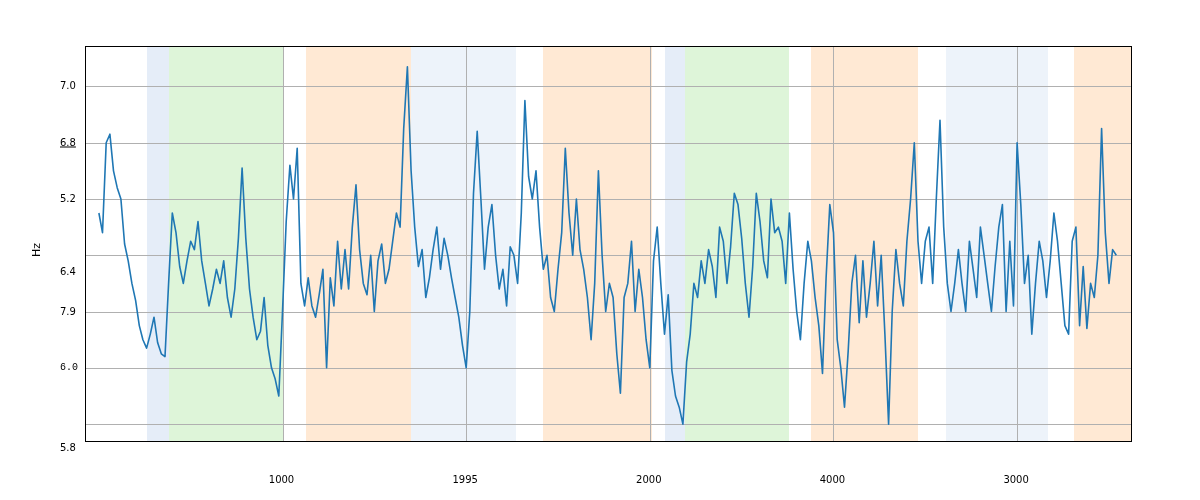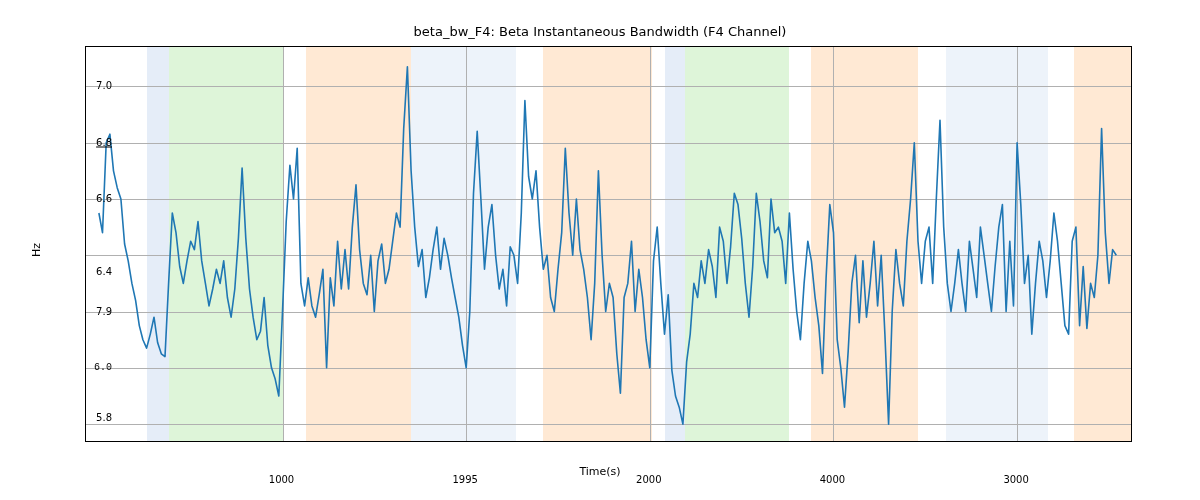--- a/index.html
+++ b/index.html
@@ -73,43 +73,40 @@
     font-size: 10px;
     transform: translateX(-50%);
     margin-top: 28px;
   }
   .ytick {
     position: absolute;
     left: 60px;
     font-size: 10px;
     transform: translateY(-50%);
     width: 20px;
-    text-align: right;
-    margin-left: 32px;
+    text-align: left;
   }
   svg.line {
     position: absolute;
     left: 0; top: 0;
     width: 100%; height: 100%;
     overflow: visible;
   }
   svg.line path {
     fill: none;
     stroke: #1f77b4;
     stroke-width: 1.6;
     stroke-linejoin: round;
   }
 </style>
 </head>
 <body>
 
 <div class="figure">
-  <div class="title">beta_bw_F4: Beta Instantaneous Bandwidth (F4 Channel)</div>
   <div class="ylabel">Hz</div>
-  <div class="xlabel">Time(s)</div>
   <div class="plot" id="plot">
 
   <div class="band blue" style="left: 60.6063px; width: 22.0387px;"></div>
       <div class="band green" style="left: 82.645px; width: 115.703px;"></div>
       <div class="band orange" style="left: 220.387px; width: 104.684px;"></div>
       <div class="band lblue" style="left: 325.07px; width: 104.684px;"></div>
       <div class="band orange" style="left: 457.302px; width: 108.357px;"></div>
       <div class="band blue" style="left: 578.515px; width: 20.2021px;"></div>
       <div class="band green" style="left: 598.717px; width: 104.684px;"></div>
       <div class="band orange" style="left: 725.439px; width: 106.52px;"></div>
@@ -129,20 +126,20 @@
       <div class="gridline-h" style="top: 39.4px;"></div>
       <svg class="line" id="linesvg">
         <path id="linepath" d="M12.9 166.0 L16.5 185.7 L20.2 95.7 L23.9 87.2 L27.5 123.8 L31.2 140.7 L34.9 152.0 L38.6 197.0 L42.2 213.9 L45.9 236.4 L49.6 253.3 L53.3 278.6 L56.9 292.7 L60.6 301.1 L64.3 287.1 L68.0 270.2 L71.6 295.5 L75.3 306.8 L79.0 309.6 L82.6 236.4 L86.3 166.0 L90.0 185.7 L93.7 219.5 L97.3 236.4 L101.0 213.9 L104.7 194.2 L108.4 202.6 L112.0 174.5 L115.7 213.9 L119.4 236.4 L123.0 258.9 L126.7 242.0 L130.4 222.3 L134.1 236.4 L137.7 213.9 L141.4 250.5 L145.1 270.2 L148.8 242.0 L152.4 191.4 L156.1 121.0 L159.8 191.4 L163.5 242.0 L167.1 270.2 L170.8 292.7 L174.5 284.2 L178.1 250.5 L181.8 298.3 L185.5 320.8 L189.2 332.1 L192.8 349.0 L196.5 264.5 L200.2 174.5 L203.9 118.2 L207.5 152.0 L211.2 101.3 L214.9 236.4 L218.6 258.9 L222.2 230.8 L225.9 258.9 L229.6 270.2 L233.2 247.7 L236.9 222.3 L240.6 320.8 L244.3 230.8 L247.9 258.9 L251.6 194.2 L255.3 242.0 L259.0 202.6 L262.6 242.0 L266.3 180.1 L270.0 137.9 L273.6 202.6 L277.3 236.4 L281.0 247.7 L284.7 208.3 L288.3 264.5 L292.0 213.9 L295.7 197.0 L299.4 236.4 L303.0 222.3 L306.7 194.2 L310.4 166.0 L314.1 180.1 L317.7 81.6 L321.4 19.7 L325.1 123.8 L328.7 180.1 L332.4 219.5 L336.1 202.6 L339.8 250.5 L343.4 230.8 L347.1 202.6 L350.8 180.1 L354.5 222.3 L358.1 191.4 L361.8 208.3 L365.5 230.8 L369.1 250.5 L372.8 270.2 L376.5 298.3 L380.2 320.8 L383.8 264.5 L387.5 146.3 L391.2 84.4 L394.9 152.0 L398.5 222.3 L402.2 180.1 L405.9 157.6 L409.6 208.3 L413.2 242.0 L416.9 222.3 L420.6 258.9 L424.2 199.8 L427.9 208.3 L431.6 236.4 L435.3 166.0 L438.9 53.5 L442.6 129.5 L446.3 152.0 L450.0 123.8 L453.6 180.1 L457.3 222.3 L461.0 208.3 L464.6 250.5 L468.3 264.5 L472.0 222.3 L475.7 185.7 L479.3 101.3 L483.0 166.0 L486.7 208.3 L490.4 152.0 L494.0 202.6 L497.7 222.3 L501.4 250.5 L505.1 292.7 L508.7 236.4 L512.4 123.8 L516.1 208.3 L519.7 264.5 L523.4 236.4 L527.1 250.5 L530.8 306.8 L534.4 346.2 L538.1 250.5 L541.8 236.4 L545.5 194.2 L549.1 264.5 L552.8 222.3 L556.5 250.5 L560.1 292.7 L563.8 320.8 L567.5 213.9 L571.2 180.1 L574.8 236.4 L578.5 287.1 L582.2 247.7 L585.9 323.6 L589.5 349.0 L593.2 360.2 L596.9 377.1 L600.6 315.2 L604.2 287.1 L607.9 236.4 L611.6 250.5 L615.2 213.9 L618.9 236.4 L622.6 202.6 L626.3 219.5 L629.9 250.5 L633.6 180.1 L637.3 194.2 L641.0 236.4 L644.6 199.8 L648.3 146.3 L652.0 157.6 L655.7 191.4 L659.3 236.4 L663.0 270.2 L666.7 219.5 L670.3 146.3 L674.0 174.5 L677.7 213.9 L681.4 230.8 L685.0 152.0 L688.7 185.7 L692.4 180.1 L696.1 194.2 L699.7 236.4 L703.4 166.0 L707.1 222.3 L710.7 264.5 L714.4 292.7 L718.1 236.4 L721.8 194.2 L725.4 213.9 L729.1 250.5 L732.8 278.6 L736.5 326.5 L740.1 230.8 L743.8 157.6 L747.5 185.7 L751.2 292.7 L754.8 320.8 L758.5 360.2 L762.2 303.9 L765.8 236.4 L769.5 208.3 L773.2 275.8 L776.9 213.9 L780.5 270.2 L784.2 236.4 L787.9 194.2 L791.6 258.9 L795.2 208.3 L798.9 287.1 L802.6 377.1 L806.2 264.5 L809.9 202.6 L813.6 236.4 L817.3 258.9 L820.9 194.2 L824.6 152.0 L828.3 95.7 L832.0 194.2 L835.6 236.4 L839.3 194.2 L843.0 180.1 L846.7 236.4 L850.3 152.0 L854.0 73.2 L857.7 180.1 L861.3 236.4 L865.0 264.5 L868.7 236.4 L872.4 202.6 L876.0 236.4 L879.7 264.5 L883.4 194.2 L887.1 222.3 L890.7 250.5 L894.4 180.1 L898.1 208.3 L901.7 236.4 L905.4 264.5 L909.1 219.5 L912.8 180.1 L916.4 157.6 L920.1 264.5 L923.8 194.2 L927.5 258.9 L931.1 95.7 L934.8 157.6 L938.5 236.4 L942.2 208.3 L945.8 287.1 L949.5 236.4 L953.2 194.2 L956.8 213.9 L960.5 250.5 L964.2 213.9 L967.9 166.0 L971.5 194.2 L975.2 236.4 L978.9 278.6 L982.6 287.1 L986.2 194.2 L989.9 180.1 L993.6 278.6 L997.2 219.5 L1000.9 281.4 L1004.6 236.4 L1008.3 250.5 L1011.9 208.3 L1015.6 81.6 L1019.3 185.7 L1023.0 236.4 L1026.6 202.6 L1030.3 208.3 "></path>
       </svg>
     </div>
 <div class="xtick" style="left: 281.511px;">1000</div>
     <div class="xtick" style="left: 465.167px;">1995</div>
     <div class="xtick" style="left: 648.822px;">2000</div>
     <div class="xtick" style="left: 832.478px;">4000</div>
     <div class="xtick" style="left: 1016.13px;">3000</div>
-    <div class="ytick" style="top: 417px;">5.8</div>
+    <div class="ytick" style="top: 447px;">5.8</div>
     <div class="ytick" style="top: 366.829px; font-family: Liberation Mono, monospace;">6.0</div>
     <div class="ytick" style="top: 310.543px;">7.9</div>
     <div class="ytick" style="top: 271px;">6.4</div>
-    <div class="ytick" style="top: 197.971px;">6.6</div>
+    <div class="ytick" style="top: 197.971px;">5.2</div>
     <div class="ytick" style="top: 141.686px; text-decoration: underline;">6.8</div>
     <div class="ytick" style="top: 85.4px;">7.0</div>
   </div>
 
 </body></html>

